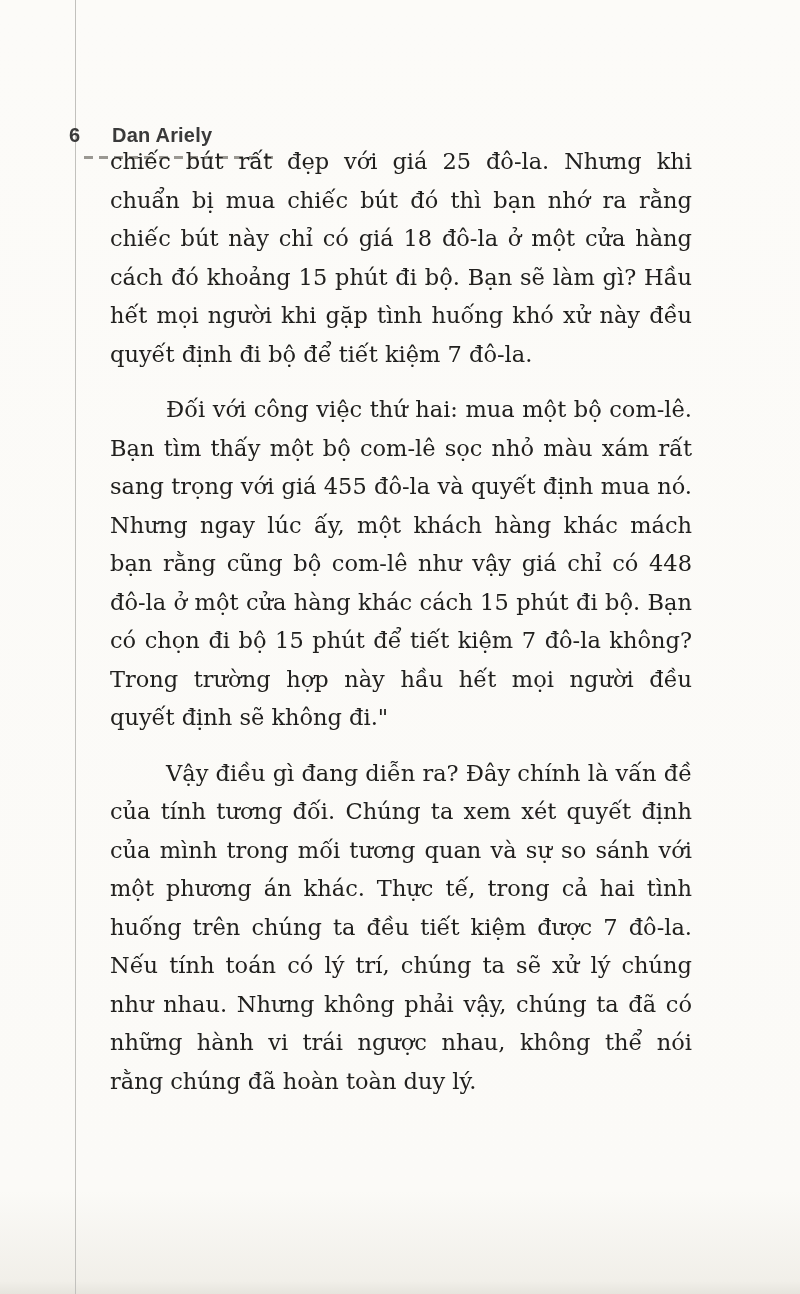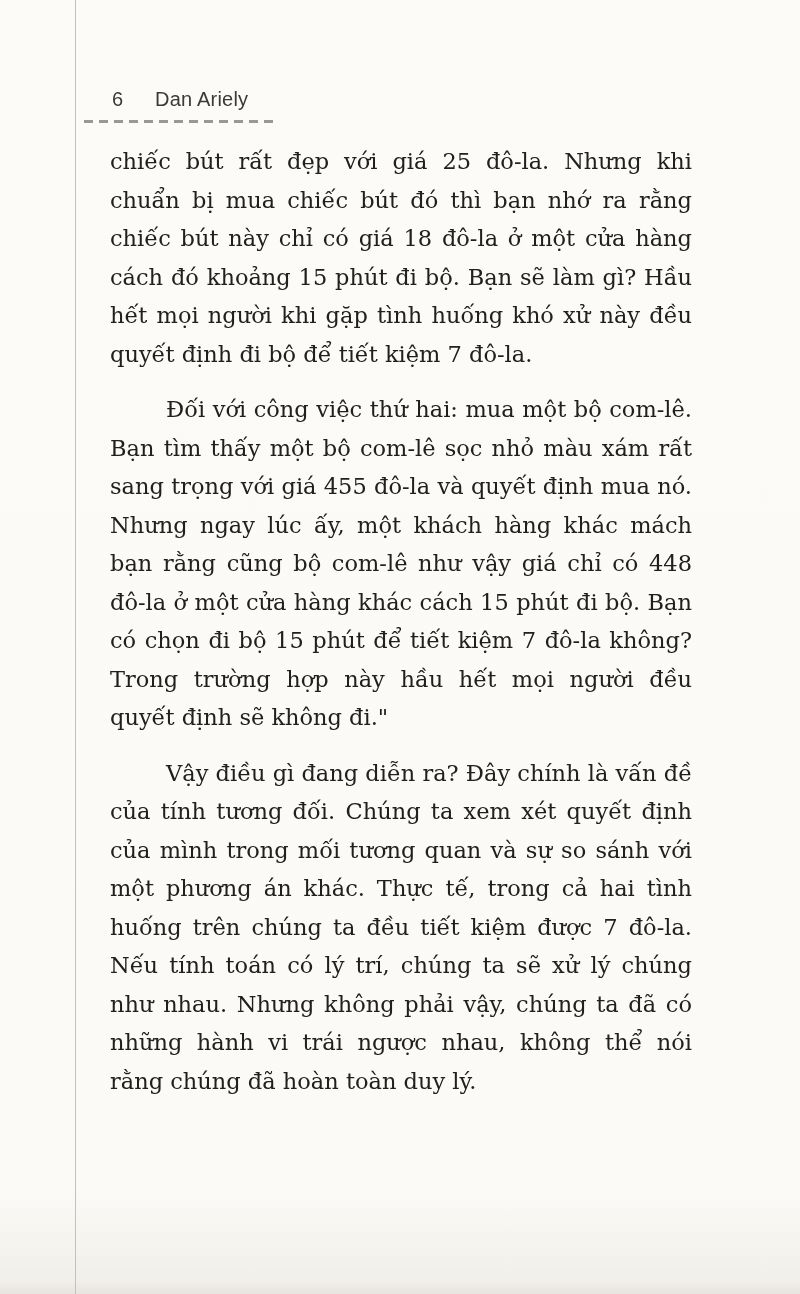--- a/index.html
+++ b/index.html
@@ -27,26 +27,27 @@
     width: 1px;
     background: #c2c1bd;
   }
   header.running {
     position: absolute;
     top: 88px;
     left: 0;
     width: 100%;
   }
   .header-text {
-    padding-left: 112px;
+    padding-left: 69px;
     font-family: "Liberation Sans", sans-serif;
-    font-weight: 400;
+    font-weight: 700;
     color: #3a3a3a;
     font-size: 20px;
     letter-spacing: 0.2px;
+    margin-top: 36px;
   }
   .pagenum {
     display: inline-block;
     margin-right: 26px;
   }
   .author {
     display: inline-block;
   }
   .dashes {
     margin-left: 84px;

